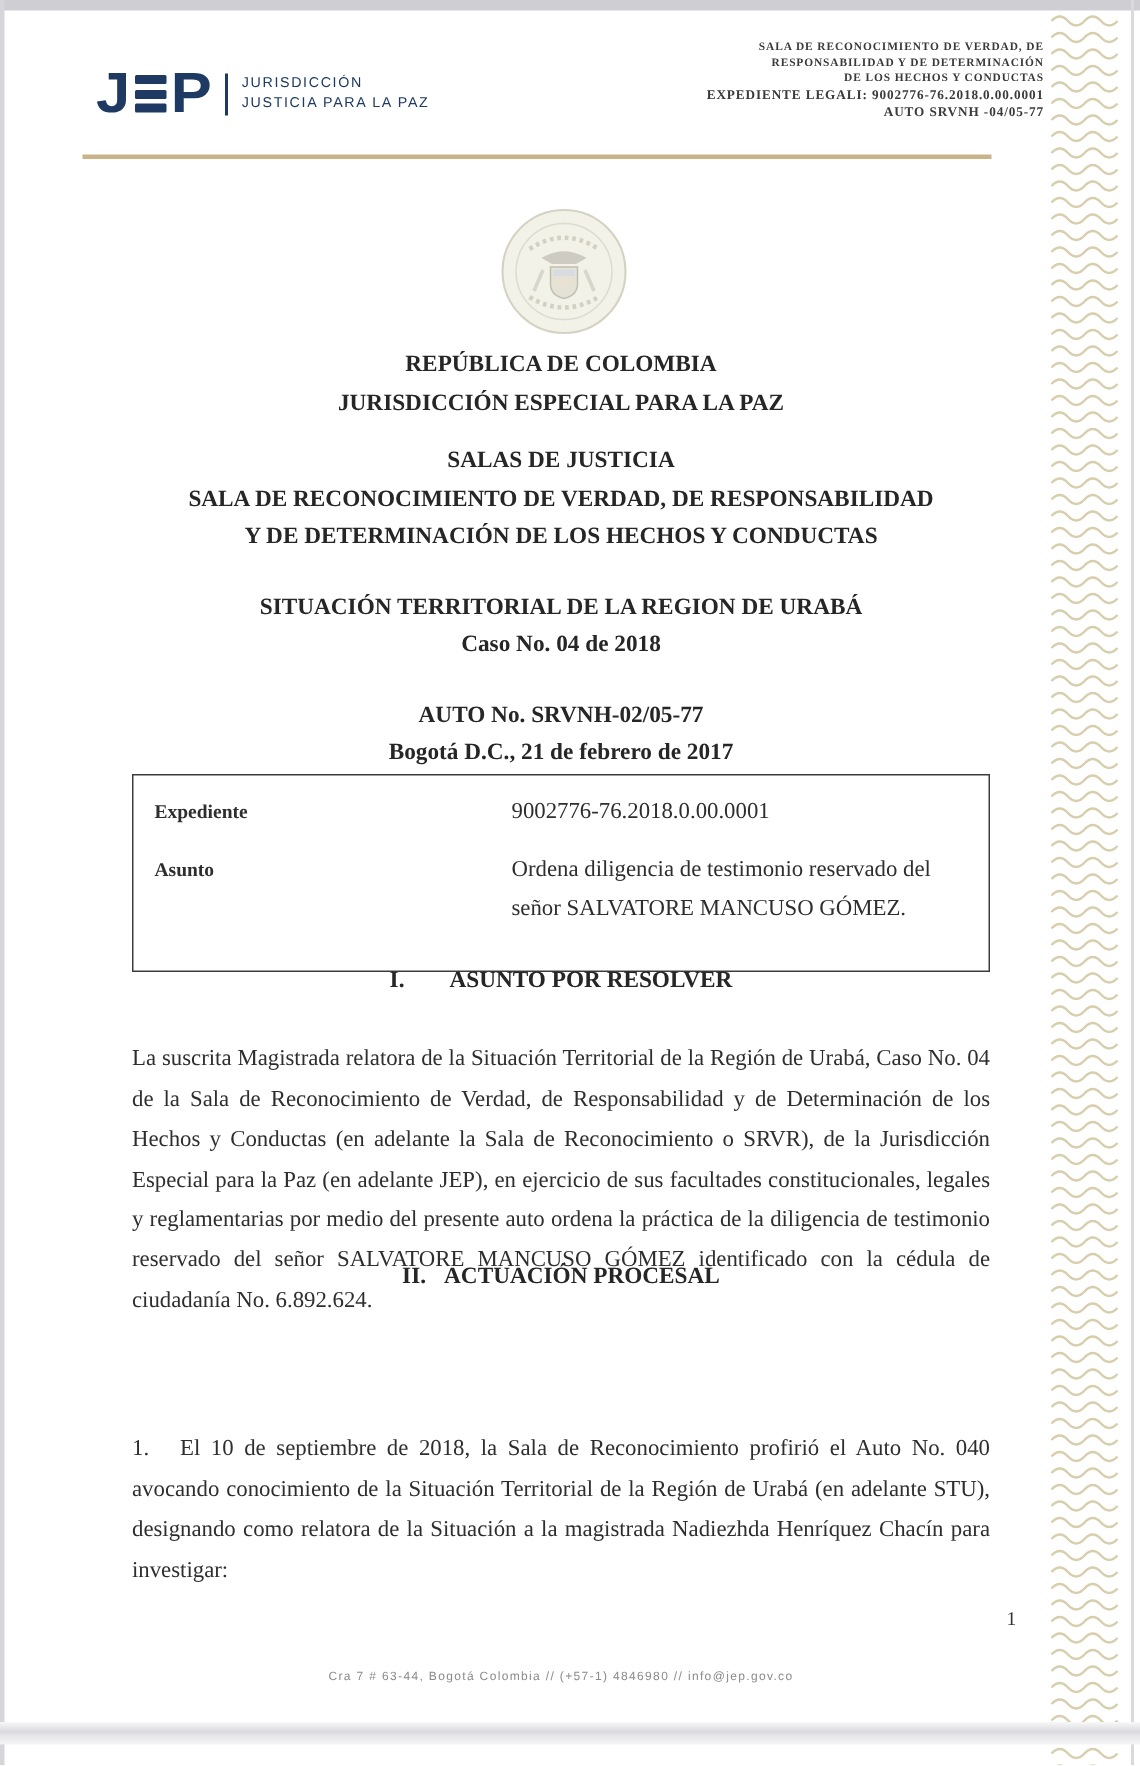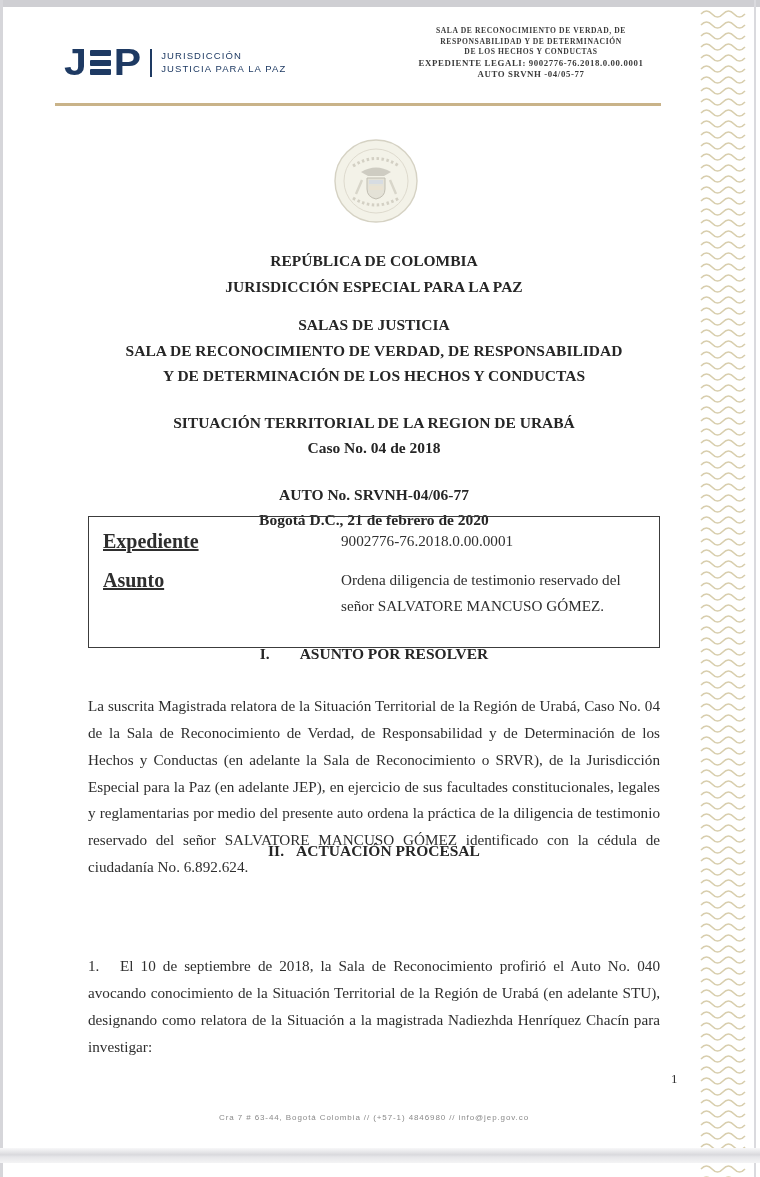--- a/index.html
+++ b/index.html
@@ -30,47 +30,47 @@
   .logo-mark .cap{transform:scaleY(.92);}
   .jep-e{display:flex;flex-direction:column;justify-content:center;gap:3.5px;margin:0 3px;}
   .jep-e i{display:block;width:21px;height:6px;border-radius:1px;}
   .logo-sep{width:2px;height:28px;}
   .logo-text{font-family:"Liberation Sans", sans-serif;font-weight:normal;
     font-size:9.5px;letter-spacing:1.1px;line-height:12.5px;}
 
   
   .ref-block{
     position:absolute;right:64px;top:26px;width:330px;
-    text-align:center;font-weight:bold;color:#3a3a3a;
+    text-align:right;font-weight:bold;color:#3a3a3a;
   }
   .ref-block .ln{display:block;letter-spacing:.6px;}
   .ref-block .sm{font-size:7.6px;line-height:10.5px;}
   .ref-block .lg{font-size:8.8px;line-height:11.5px;}
 
   .gold-rule{position:absolute;left:55px;top:103px;width:606px;height:2.5px;}
 
   
   .seal{position:absolute;left:331px;top:136px;width:90px;height:90px;opacity:.8;}
 
   
   .title-block{
-    position:absolute;left:60px;top:248px;width:628px;
+    position:absolute;left:60px;top:230px;width:628px;
     text-align:center;font-weight:bold;font-size:15.5px;line-height:25.5px;color:#262626;
   }
   .title-block .gap13{margin-top:13px;}
   .title-block .gap8{margin-top:21px;}
 
   
   .case-table{
     position:absolute;left:88px;top:516px;width:572px;box-sizing:border-box;
     border:1.4px solid #3c3c3c;padding:11px 14px 16px 14px;
   }
   .case-row{display:grid;grid-template-columns:238px 1fr;margin-bottom:13px;}
   .case-row:last-child{margin-bottom:12px;}
-  .case-label{font-weight:bold;font-size:20px;line-height:26px;text-decoration:underline;}
+  .case-label{font-weight:bold;font-size:13px;line-height:26px;}
   .case-value{font-size:15.2px;line-height:26px;}
 
   
   .sec-head{
     position:absolute;left:88px;width:572px;display:flex;justify-content:center;gap:30px;
     font-weight:bold;font-size:15.5px;color:#262626;
   }
   .sec-head.h1{top:645px;}
   .sec-head.h2{top:842px;gap:12px;}
 
@@ -251,22 +251,22 @@
   </svg>
 
   <div class="title-block">
     <div>REPÚBLICA DE COLOMBIA</div>
     <div>JURISDICCIÓN ESPECIAL PARA LA PAZ</div>
     <div class="gap13">SALAS DE JUSTICIA</div>
     <div>SALA DE RECONOCIMIENTO DE VERDAD, DE RESPONSABILIDAD</div>
     <div>Y DE DETERMINACIÓN DE LOS HECHOS Y CONDUCTAS</div>
     <div class="gap8">SITUACIÓN TERRITORIAL DE LA REGION DE URABÁ</div>
     <div>Caso No. 04 de 2018</div>
-    <div class="gap8">AUTO No. SRVNH-04/06-77</div>
-    <div>Bogotá D.C., 21 de febrero de 2020</div>
+    <div class="gap8">AUTO No. SRVNH-02/05-77</div>
+    <div>Bogotá D.C., 21 de febrero de 2017</div>
   </div>
 
   <div class="case-table">
     <div class="case-row">
       <div class="case-label">Expediente</div>
       <div class="case-value">9002776-76.2018.0.00.0001</div>
     </div>
     <div class="case-row">
       <div class="case-label">Asunto</div>
       <div class="case-value">Ordena diligencia de testimonio reservado del señor SALVATORE MANCUSO GÓMEZ.</div>

